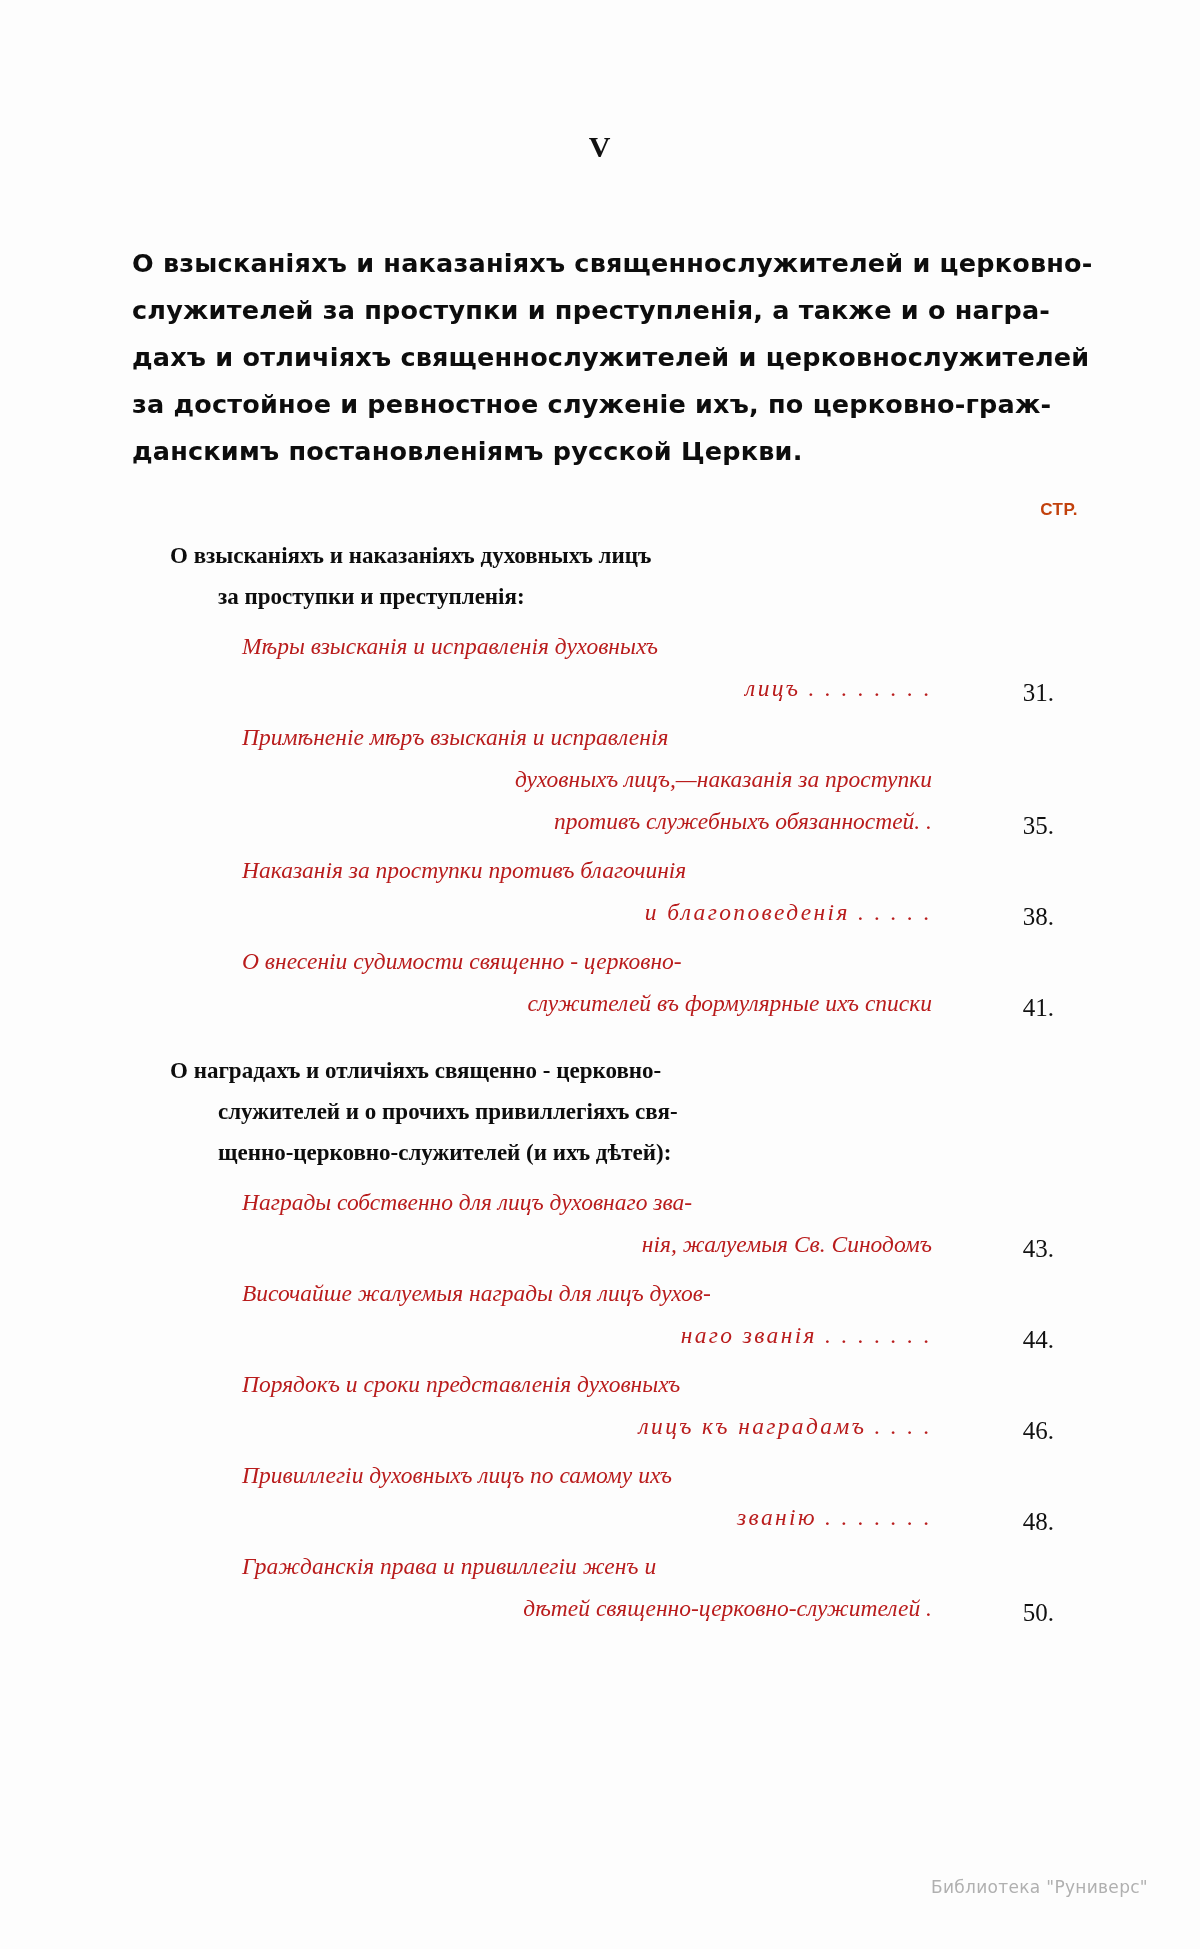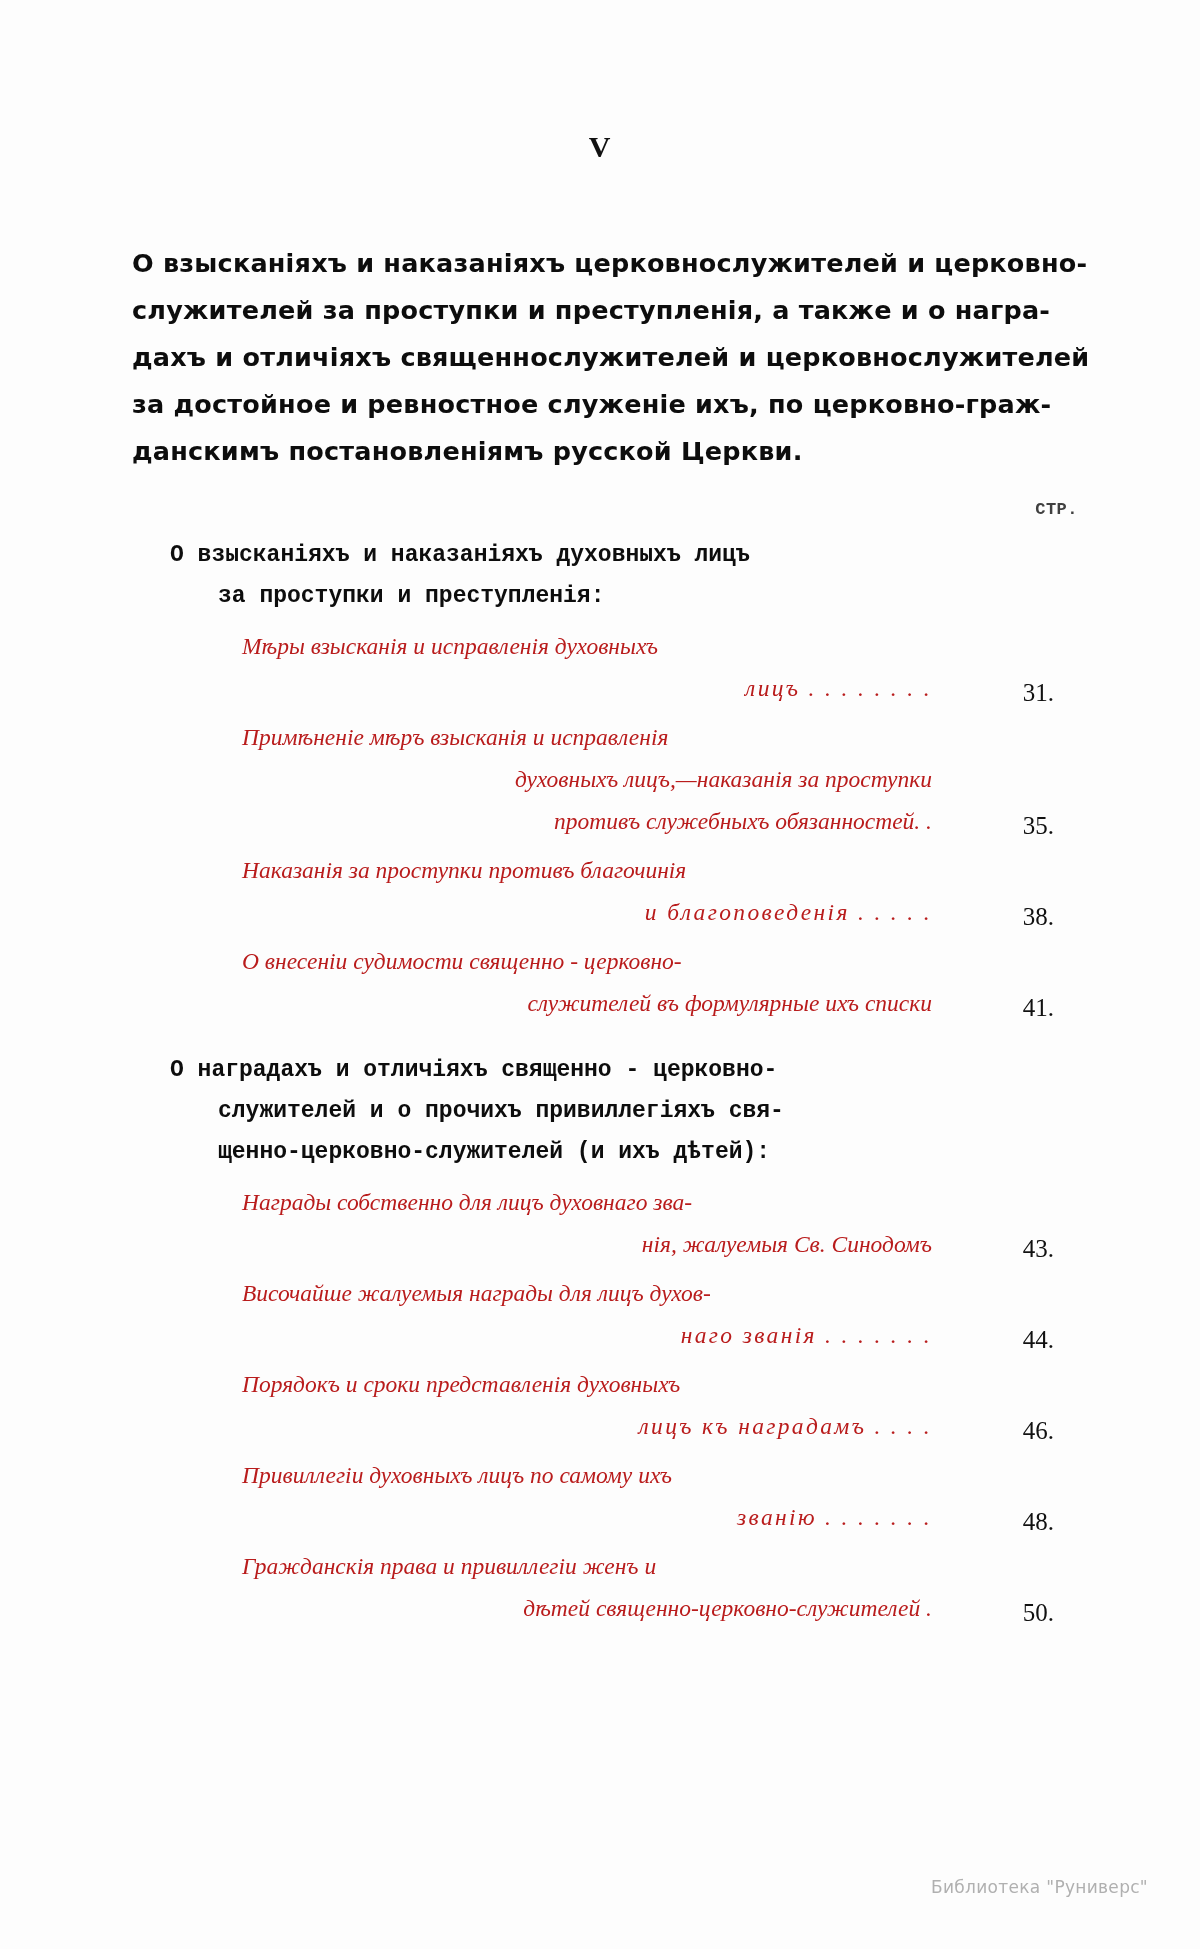--- a/index.html
+++ b/index.html
@@ -54,34 +54,34 @@
   .heading-block .line.justify {
     text-align: justify;
   }
   .heading-block .line.center {
     text-align: left;
   }
   .str-label {
     position: absolute;
     top: 500px;
     right: 122px;
-    font-family: Liberation Mono, monospace;
+    font-family: Liberation Sans, sans-serif;
     font-weight: bold;
     font-size: 17px;
     letter-spacing: 0.5px;
-    color: #404040;
+    color: #c2410c;
   }
   .toc {
     position: absolute;
     top: 535px;
     left: 132px;
     width: 940px;
   }
   .section-title {
-    font-family: Liberation Mono, monospace;
+    font-family: Liberation Serif, serif;
     font-weight: bold;
     font-size: 23px;
     line-height: 41px;
     color: #0d0d0d;
     margin-bottom: 6px;
   }
   .section-title .ln {
     display: block;
     white-space: nowrap;
   }
@@ -139,21 +139,21 @@
   }
 </style>
 </head>
 <body>
 
 <div class="page">
 
   <div class="page-number">V</div>
 
   <div class="heading-block">
-    <span class="line justify">О взысканіяхъ и наказаніяхъ церковнослужителей и церковно-</span>
+    <span class="line justify">О взысканіяхъ и наказаніяхъ священнослужителей и церковно-</span>
     <span class="line justify">служителей за проступки и преступленія, а также и о награ-</span>
     <span class="line justify">дахъ и отличіяхъ  священнослужителей  и  церковнослужителей</span>
     <span class="line justify">за достойное и ревностное  служеніе ихъ, по церковно-граж-</span>
     <span class="line center">данскимъ постановленіямъ русской Церкви.</span>
   </div>
 
   <div class="str-label">СТР.</div>
 
   <div class="toc">
 

